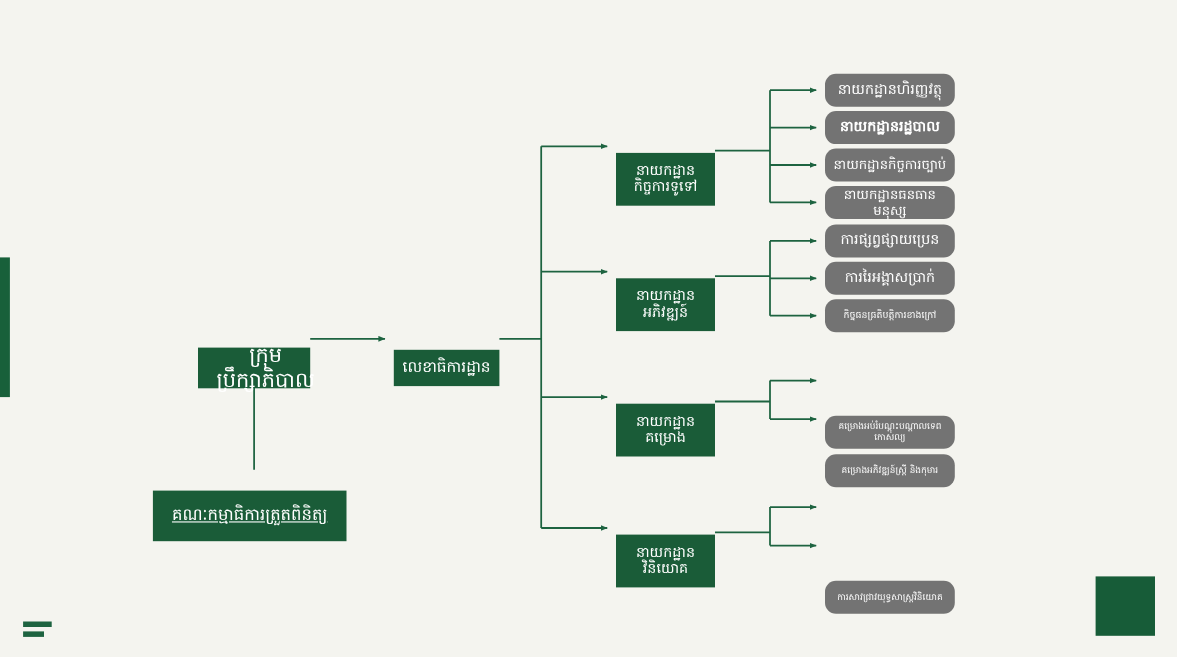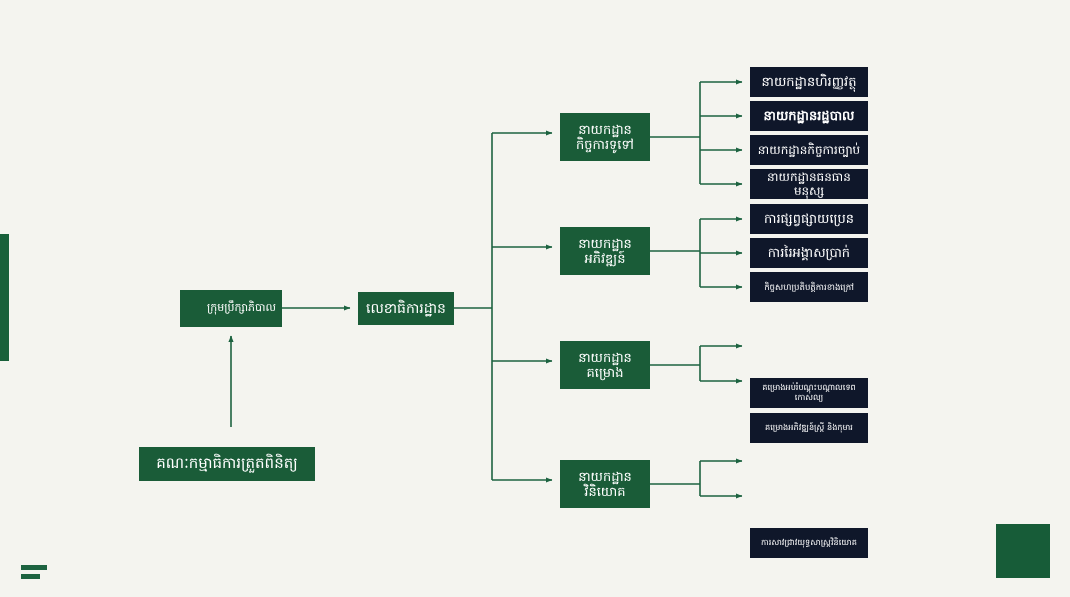--- a/index.html
+++ b/index.html
@@ -79,28 +79,30 @@
     display: flex;
     align-items: center;
     justify-content: center;
     text-align: center;
     color: #ffffff;
     line-height: 1.18;
     padding: 2px 4px;
   }
   .node.dark {
     background: #1a5c38;
+    margin-top: 26px;
   }
   .node.light {
-    background: #0f172a;
-  }
-  
-  .n-root      { left:180px; top:290px; width:102px; height:37px; font-size:11px;padding-left:25px; }
+    background: #737373;
+    border-radius: 10px;
+  }
+  
+  .n-root      { left:180px; top:290px; width:102px; height:37px; font-size:19px;padding-left:25px; }
   .n-sec       { left:358px; top:292px; width:96px;  height:33px; font-size:14px; }
-  .n-council   { left:139px; top:447px; width:176px; height:34px; font-size:15px; }
+  .n-council   { left:139px; top:420px; width:176px; height:46px; font-size:15px;text-decoration:underline; }
 
   
   .n-dept      { width:90px;  height:48px; font-size:13px; }
   .n-dept-1    { left:560px; top:113px; }
   .n-dept-2    { left:560px; top:227px; }
   .n-dept-3    { left:560px; top:341px; }
   .n-dept-4    { left:560px; top:460px; }
 
   
   .leaf        { left:750px; width:118px; }
@@ -188,21 +190,21 @@
   <div class="node light leaf leaf-1line fs-12" style="top:169px;">នាយកដ្ឋានធនធានមនុស្ស</div>
 
   <div class="node dark n-dept n-dept-2">
     <span>
       <span>នាយកដ្ឋាន</span><br>
       <span>អភិវឌ្ឍន៍</span>
     </span>
   </div>
   <div class="node light leaf leaf-1line fs-13" style="top:204px;">ការផ្សព្វផ្សាយប្រេន</div>
   <div class="node light leaf leaf-1line fs-13" style="top:238px;">ការរៃអង្គាសប្រាក់</div>
-  <div class="node light leaf leaf-1line fs-10" style="top:272px;">កិច្ចសហប្រតិបត្តិការខាងក្រៅ</div>
+  <div class="node light leaf leaf-1line fs-10" style="top:272px;">កិច្នធនធ្រតិបត្តិការខាងក្រៅ</div>
 
   <div class="node dark n-dept n-dept-3">
     <span>
       <span>នាយកដ្ឋាន</span><br>
       <span>គម្រោង</span>
     </span>
   </div>
   <div class="node light leaf leaf-2line fs-9" style="top:331px;">គម្រោងអប់រំបណ្ដុះបណ្ដាលទេពកោសល្យ</div>
   <div class="node light leaf leaf-2line fs-9" style="top:366px;">គម្រោងអភិវឌ្ឍន៍ស្ត្រី និងកុមារ</div>
 

